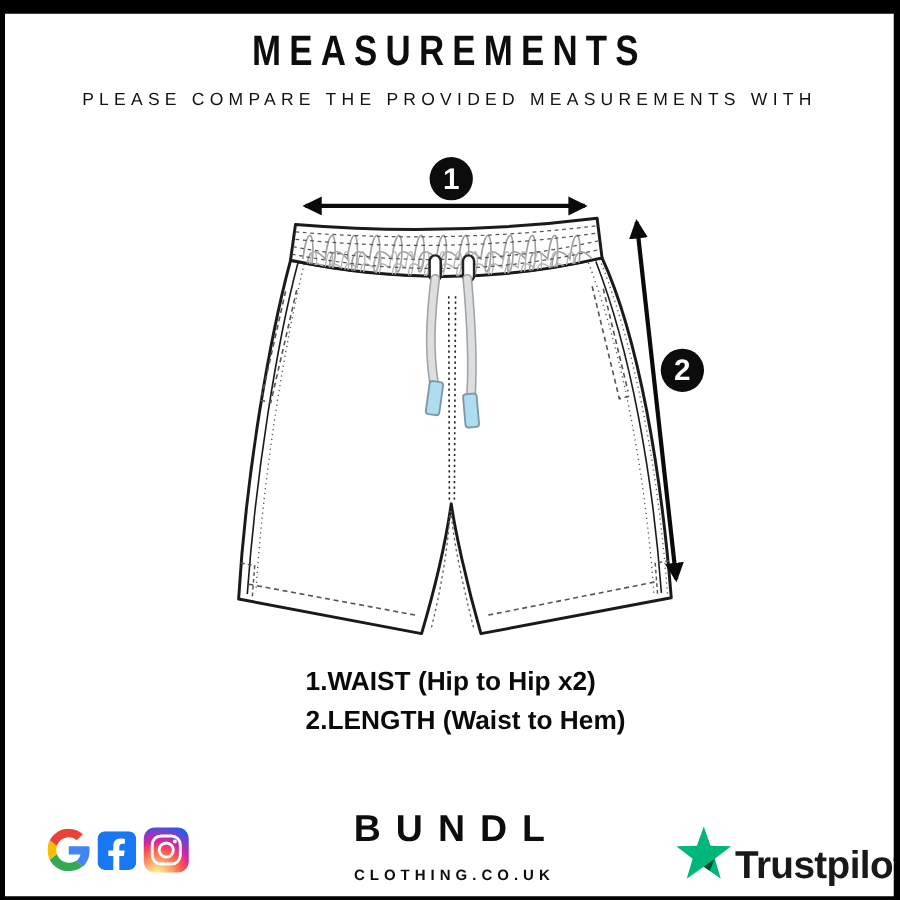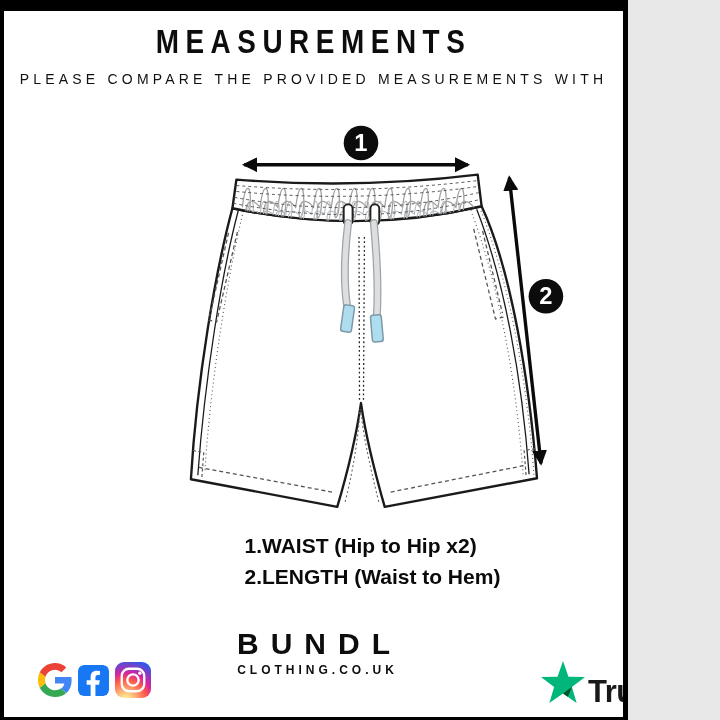--- a/index.html
+++ b/index.html
@@ -1,17 +1,17 @@
 <!DOCTYPE html>
 <html><head>
 <meta charset="utf-8">
 <style>
   html,body{margin:0;padding:0;background:#e8e8e8;}
   .page{
-    position:relative;width:628px;height:720px;background:#ffffff;
+    position:relative;width:720px;height:720px;background:#ffffff;
     box-sizing:border-box;border:solid #000;border-width:11px 5px 3px 4px;
     font-family:"Liberation Sans",sans-serif;overflow:hidden;
   }
   
   .header{margin-top:11px;text-align:center;}
   .title{
     font-size:34px;font-weight:800;letter-spacing:8px;color:#0d0d0d;
     transform:scaleX(.82);transform-origin:center;white-space:nowrap;
   }
   .subtitle{margin-top:7px;font-size:14px;font-weight:400;letter-spacing:4.2px;
@@ -26,23 +26,23 @@
   .legend-label{white-space:nowrap;}
   
   .social{position:absolute;left:34px;top:648px;height:42px;display:flex;align-items:center;gap:6px;}
   .icon-google{width:34px;height:34px;}
   .icon-facebook{width:31px;height:31px;border-radius:6px;}
   .icon-instagram{
     width:36px;height:36px;border-radius:9px;
     background:radial-gradient(circle at 30% 107%, #fdf497 0%, #fdf497 5%, #fd5949 45%, #d6249f 60%, #285AEB 90%);
     display:flex;align-items:center;justify-content:center;
   }
-  .brand{position:absolute;left:0;right:0;top:616px;text-align:center;color:#0d0d0d;}
+  .brand{position:absolute;left:0;right:0;top:636px;text-align:center;color:#0d0d0d;}
   .brand-name{font-size:30px;font-weight:800;letter-spacing:12px;padding-left:12px;white-space:nowrap;}
-  .brand-domain{font-size:12px;font-weight:700;letter-spacing:4px;padding-left:8px;margin-top:2px;white-space:nowrap;}
+  .brand-domain{font-size:12px;font-weight:700;letter-spacing:4px;padding-left:8px;margin-top:12px;white-space:nowrap;}
   .trustpilot{position:absolute;left:537px;top:648px;height:46px;display:flex;align-items:flex-end;}
   .tp-star{width:44px;height:42px;margin-bottom:2px;}
   .tp-label{font-size:31px;font-weight:600;letter-spacing:-.5px;color:#191919;margin-left:3px;margin-bottom:-2px;line-height:1;}
 </style>
 </head>
 <body>
 
 <div class="page">
 
   <div class="header">

